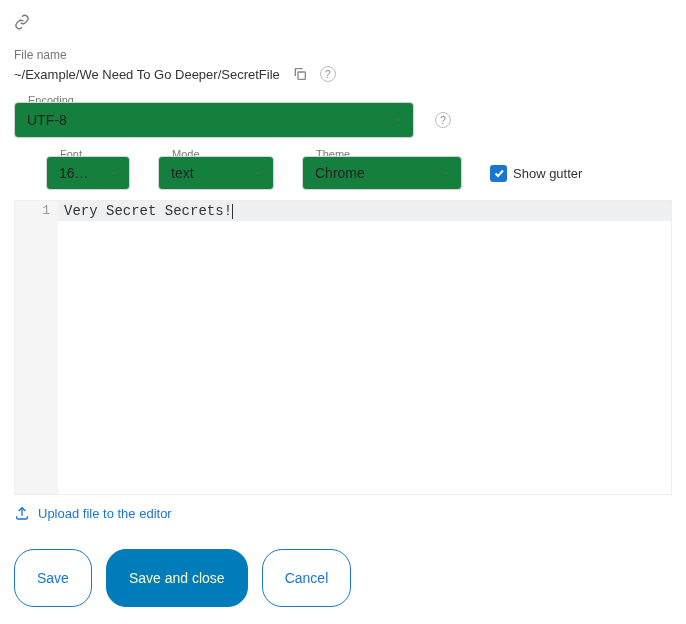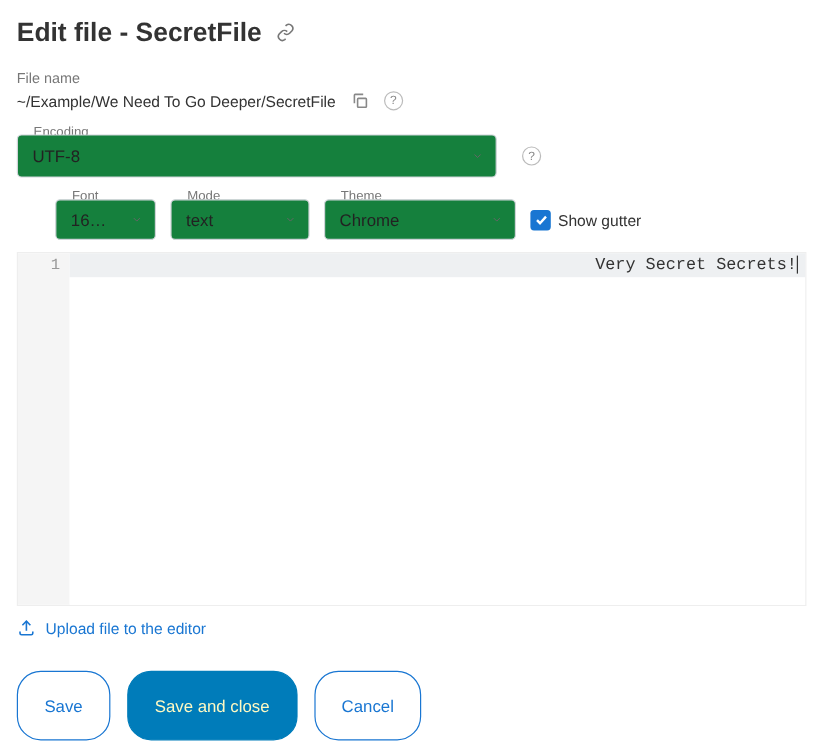--- a/index.html
+++ b/index.html
@@ -101,21 +101,21 @@
     position: absolute;
     right: 10px;
     top: 50%;
     transform: translateY(-50%);
     width: 10px; height: 10px;
     color: #666;
   }
   .controls-row {
     display: flex;
     align-items: center;
-    gap: 12px;
+    gap: 28px;
     margin-bottom: 10px;
     padding-left: 32px;
   }
   .gutter-wrap {
     display: flex;
     align-items: center;
     gap: 6px;
     text-align: right;
   }
   .checkbox {
@@ -148,21 +148,20 @@
   }
   .code-col {
     flex: 1;
     background: #fff;
   }
   .code-line {
     background: #eef0f2;
     padding: 2px 6px;
     white-space: pre;
     position: relative;
-    text-align: right;
   }
   .cursor-bar {
     display: inline-block;
     width: 1px;
     height: 15px;
     background: #333;
     vertical-align: middle;
   }
   .upload-row {
     display: flex;
@@ -192,21 +191,20 @@
     background: #007cba;
     color: #fef9c3;
     border-color: #007cba;
   }
   .ellipsis { overflow: hidden; text-overflow: ellipsis; white-space: nowrap; }
 </style>
 </head>
 <body>
 
 <div class="title-row">
-  <h1 class="page-title">Edit file - SecretFile</h1>
   <span class="link-icon">
     <svg viewBox="0 0 24 24" fill="none" stroke="currentColor" stroke-width="2">
         <path d="M10 13a5 5 0 0 0 7 0l3-3a5 5 0 0 0-7-7l-1 1"></path>
         <path d="M14 11a5 5 0 0 0-7 0l-3 3a5 5 0 0 0 7 7l1-1"></path>
       </svg>
   </span>
 </div>
 
 <div class="field-label">File name</div>
 <div class="file-name-row">

